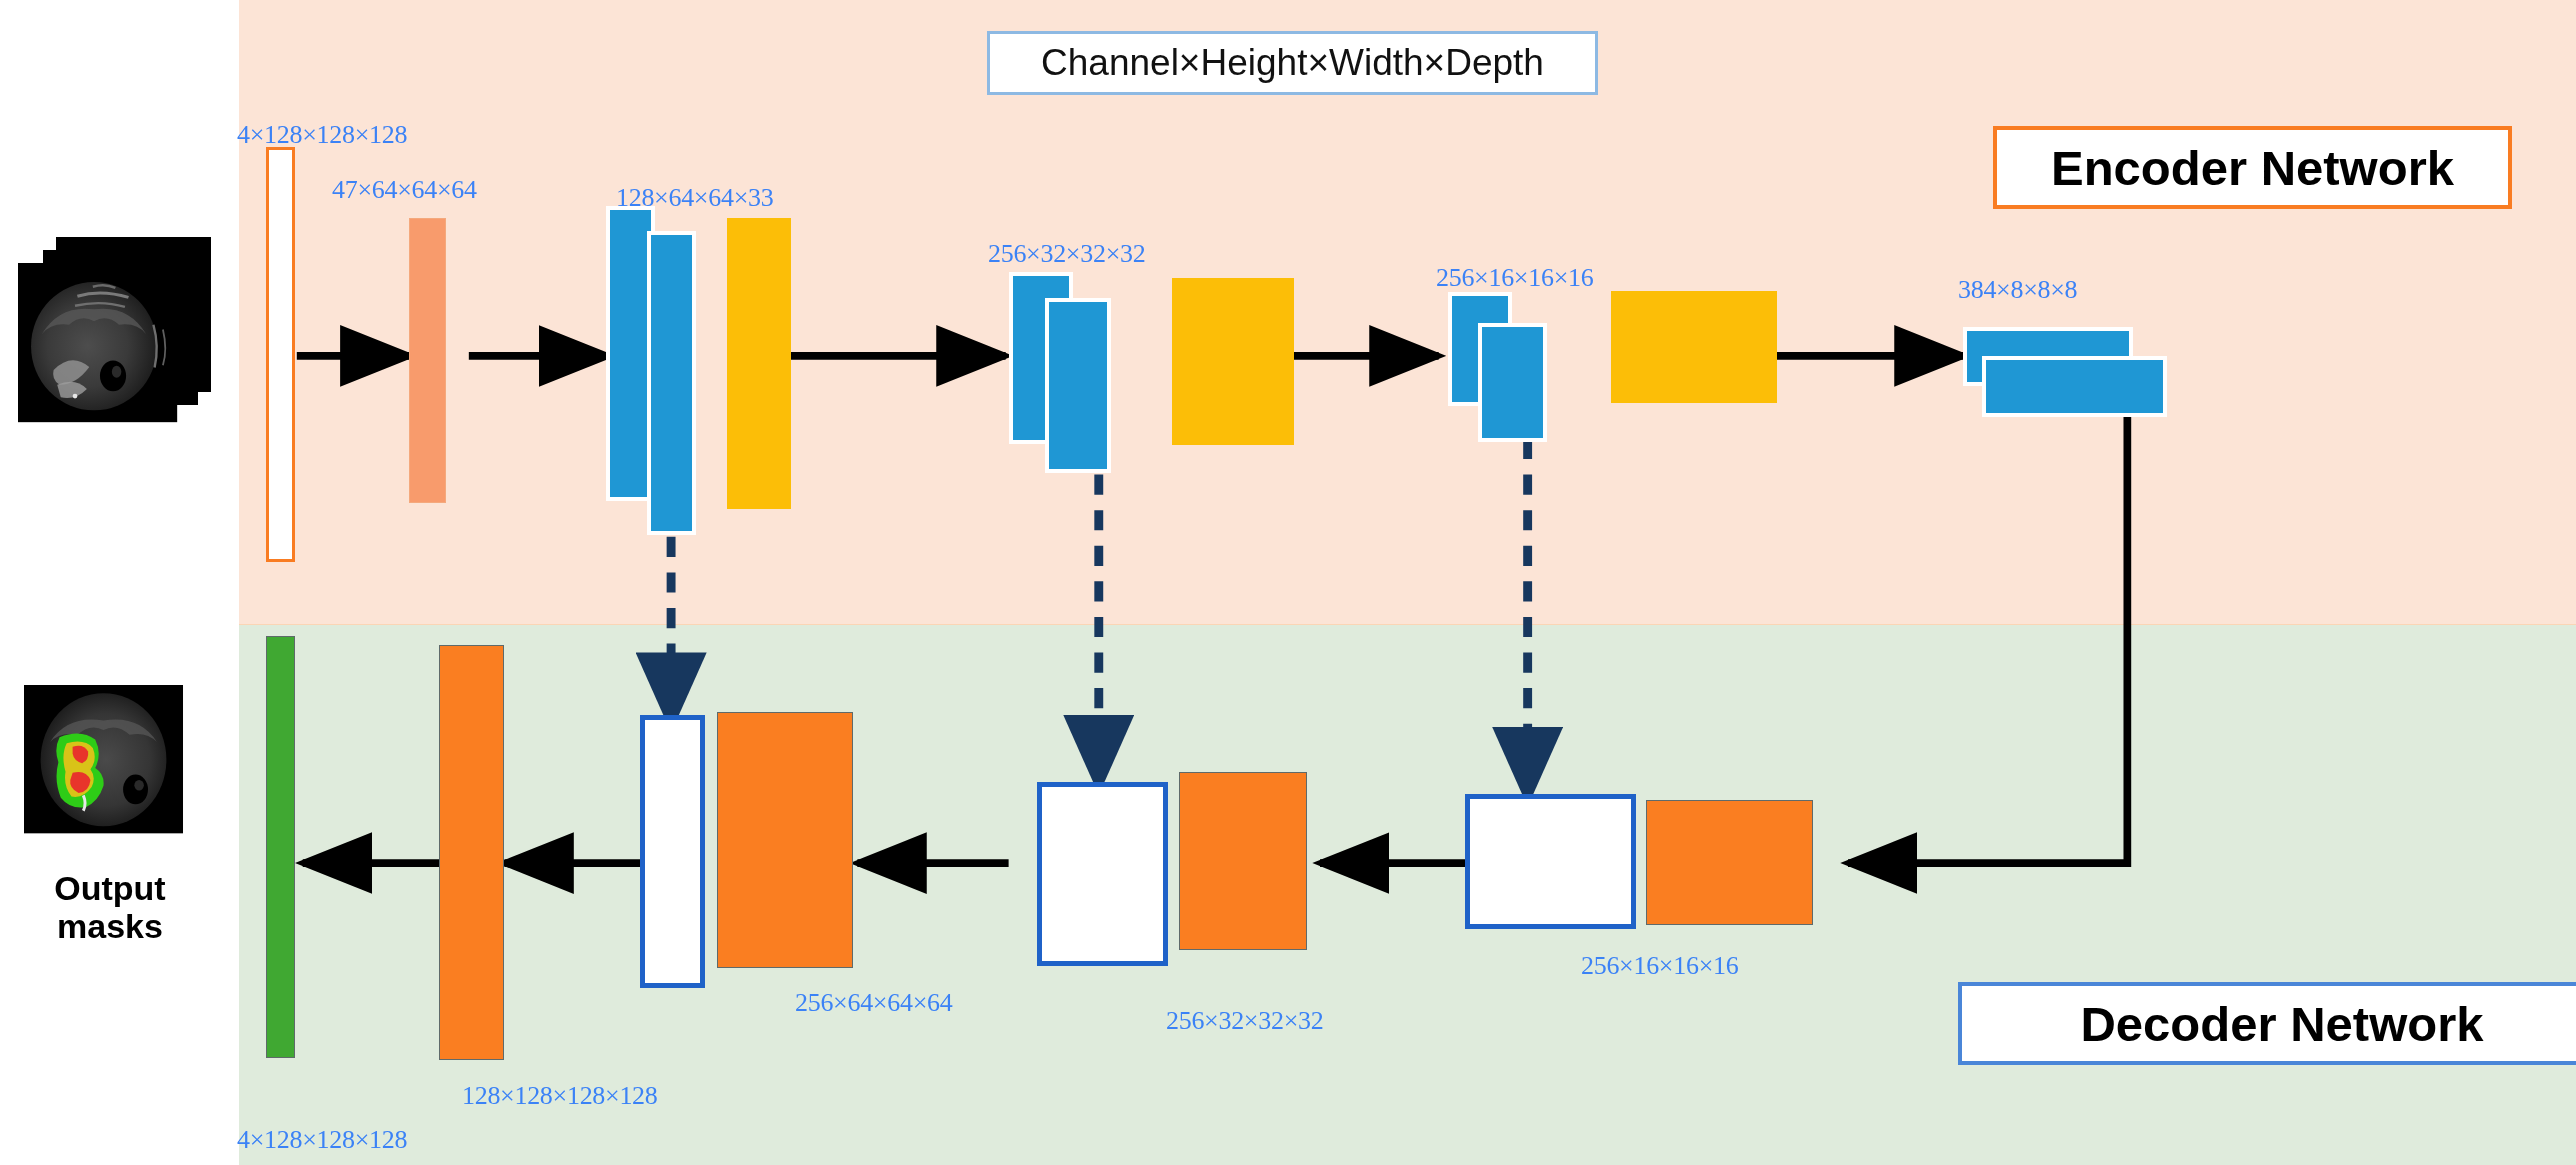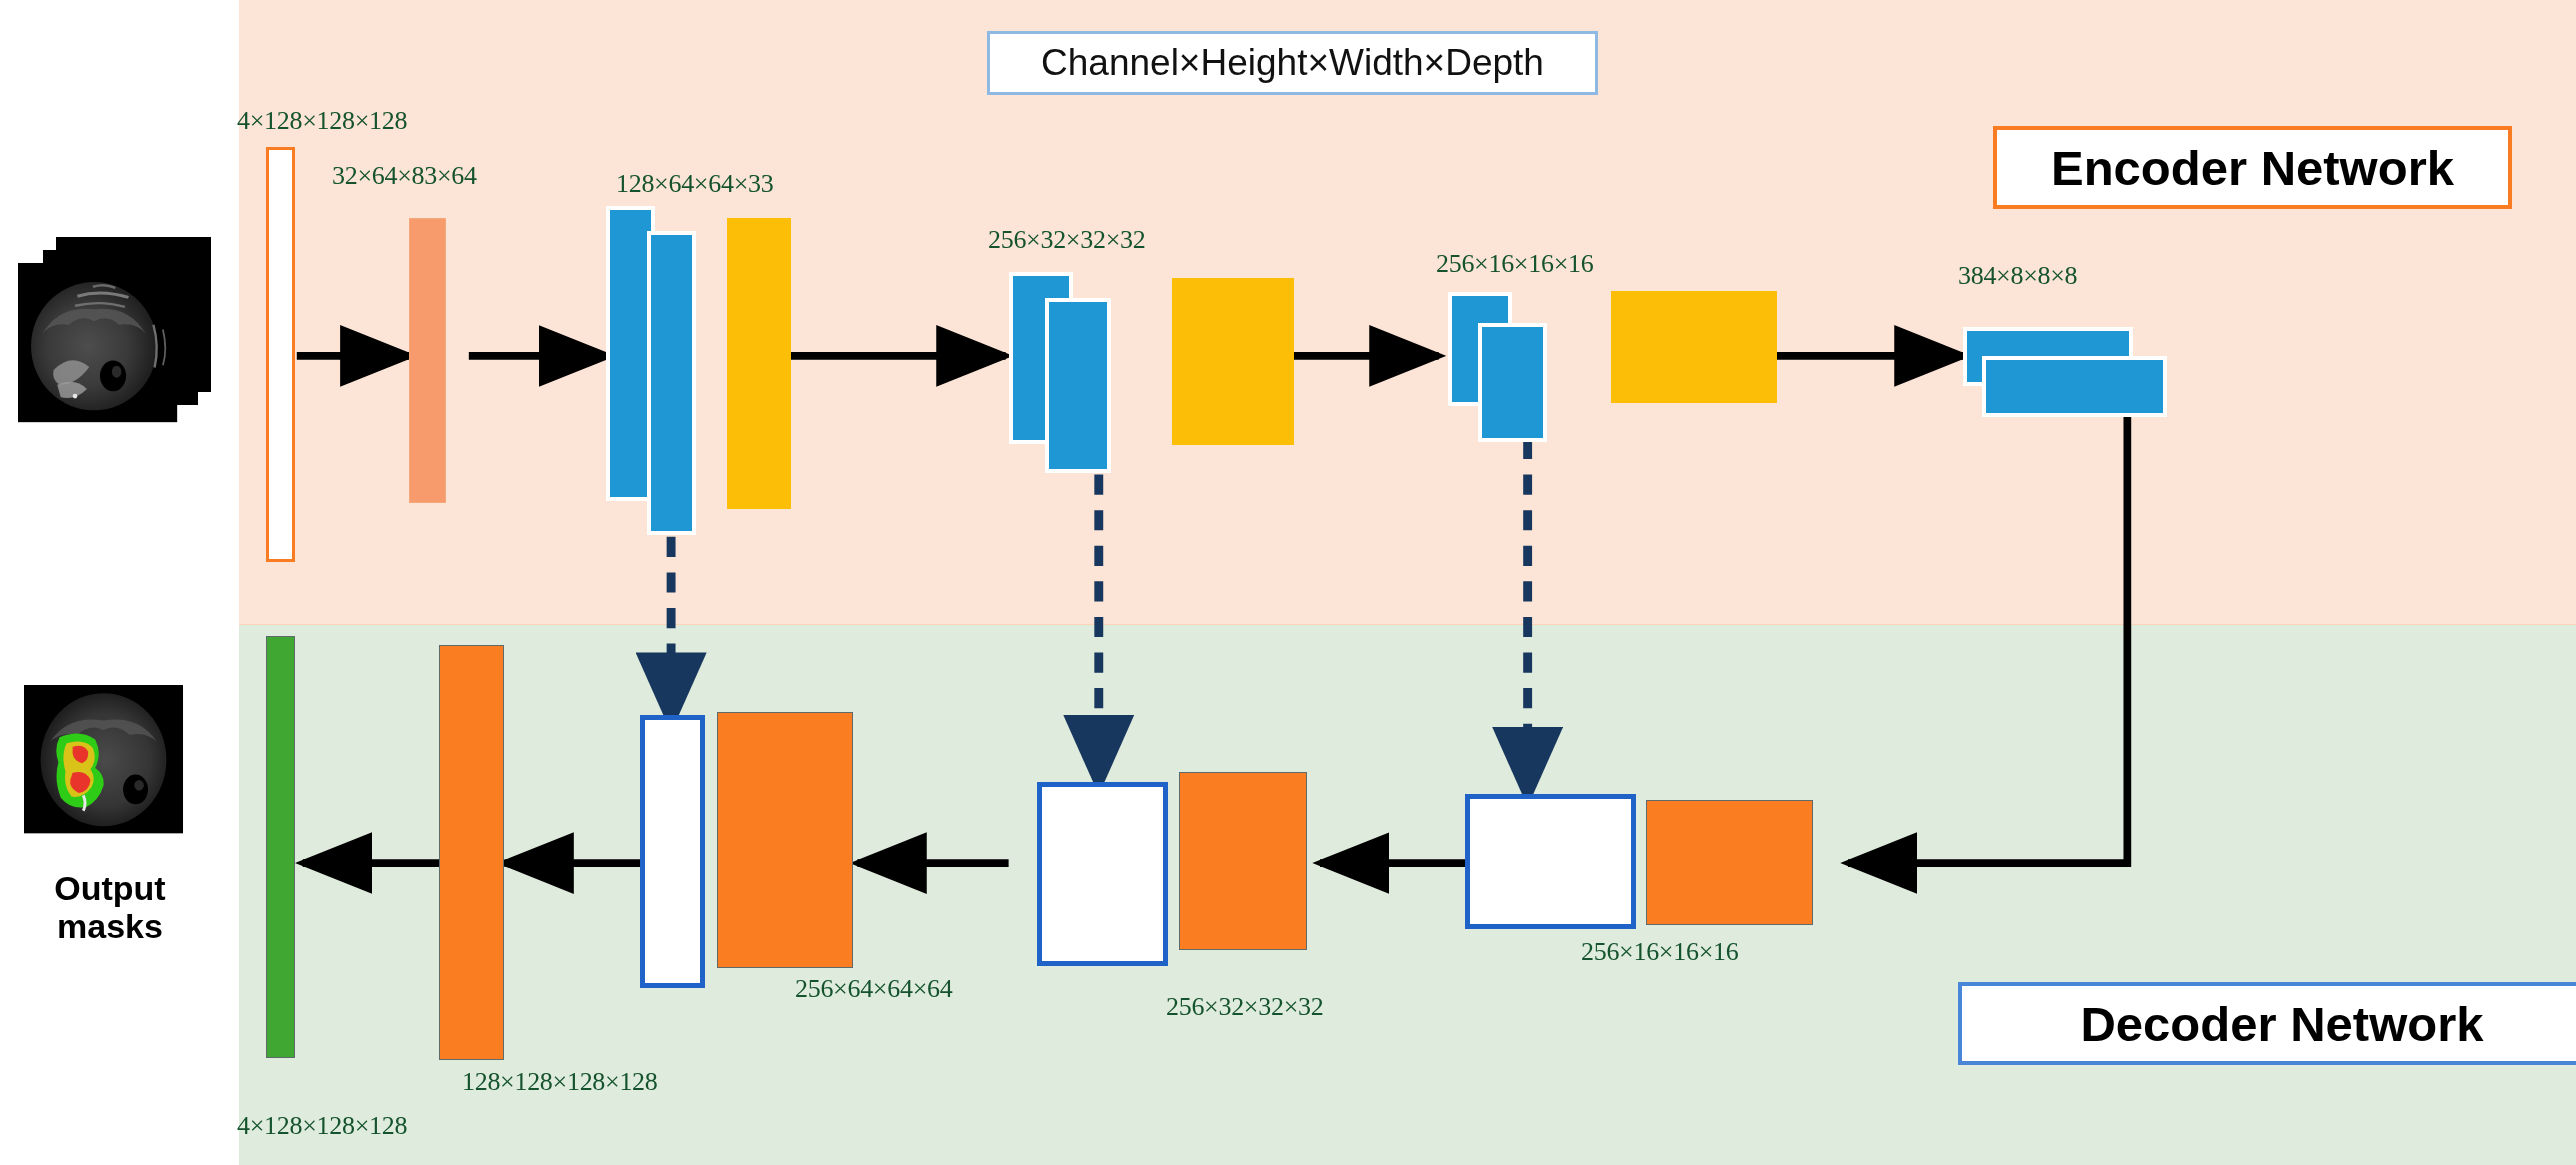--- a/index.html
+++ b/index.html
@@ -15,22 +15,22 @@
   .blk{position:absolute;box-sizing:border-box;}
   .blue{background:#1F97D4;border:4.2px solid #ffffff;}
   .yellow{background:#FCBE07;}
   .salmon{background:#F89B6C;border:1.2px solid #F4A97D;}
   .whiteorange{background:#ffffff;border:3px solid #F97C22;}
   .whiteblue{background:#ffffff;border:5.3px solid #1F62C8;}
   .orange{background:#FA7E21;border:1.8px solid #5F6A6A;}
   .green{background:#40A832;border:1.8px solid #5F6A6A;}
 
   
-  .dim{position:absolute;font-size:26px;color:#14532d;white-space:nowrap;
-       font-family:"Liberation Serif",serif;font-weight:400;letter-spacing:-0.3px;}
+  .dim{position:absolute;font-size:26px;color:#3b82f6;white-space:nowrap;
+       font-family:"Liberation Serif",serif;font-weight:400;letter-spacing:-0.3px;margin-top:14px;}
   .io-label{position:absolute;font-size:34px;font-weight:bold;color:#000;
             text-align:center;line-height:1.12;white-space:pre-line;}
 
   
   .legendbox{position:absolute;background:#ffffff;display:flex;align-items:center;
              justify-content:center;box-sizing:border-box;}
   #legend-dims{left:987px;top:31px;width:611px;height:64px;border:3.6px solid #8DB9E3;
                font-size:37px;color:#111;font-family:"Liberation Sans",sans-serif;}
   #encoder-title{left:1993px;top:126px;width:519px;height:83px;border:4.2px solid #F97C22;
                  font-size:49px;font-weight:bold;color:#000;}
@@ -140,21 +140,21 @@
       <path d="M100,186 Q106,200 100,212" stroke="#e8e8e8" stroke-width="5" fill="none"></path>
     </svg>
   </div>
   <div class="io-label" style="left:12px;top:869px;width:196px;">Output
 masks</div>
 
   <div class="blk whiteorange" style="left:266px;top:147px;width:28.5px;height:415px;"></div>
   <div class="dim" style="left:237px;top:106px;">4×128×128×128</div>
 
   <div class="blk salmon" style="left:409px;top:218px;width:37px;height:285px;"></div>
-  <div class="dim" style="left:332px;top:161px;">32×64×83×64</div>
+  <div class="dim" style="left:332px;top:161px;">47×64×64×64</div>
 
   <div class="blk blue" style="left:606px;top:206px;width:49px;height:295px;"></div>
   <div class="blk blue" style="left:647px;top:231px;width:49px;height:304px;"></div>
   <div class="blk yellow" style="left:727px;top:218px;width:64px;height:291px;"></div>
   <div class="dim" style="left:616px;top:169px;">128×64×64×33</div>
 
   <div class="blk blue" style="left:1009px;top:272px;width:64px;height:172px;"></div>
   <div class="blk blue" style="left:1045px;top:298px;width:66px;height:175px;"></div>
   <div class="blk yellow" style="left:1172px;top:278px;width:122px;height:167px;"></div>
   <div class="dim" style="left:988px;top:225px;">256×32×32×32</div>

